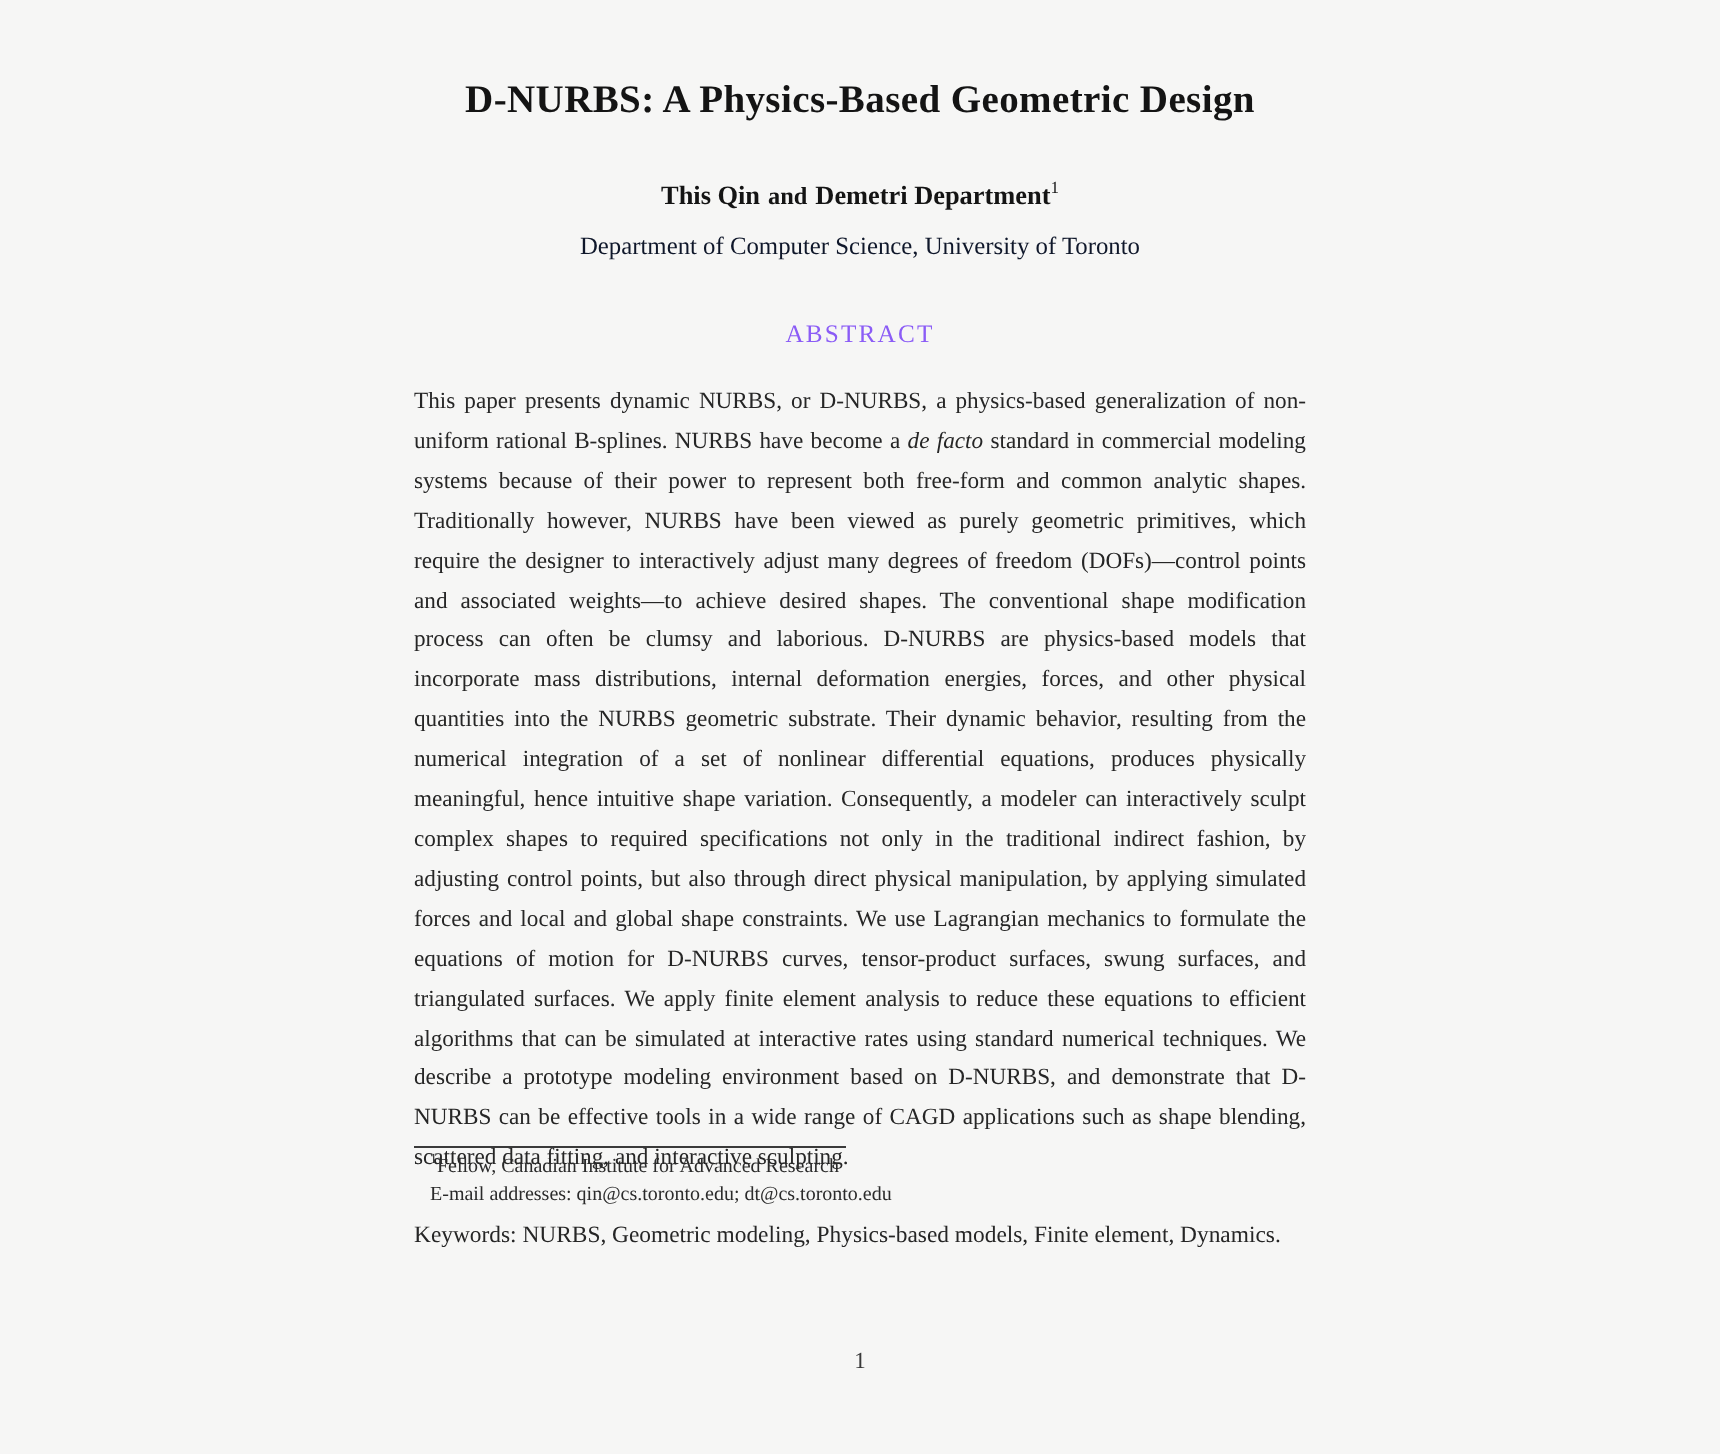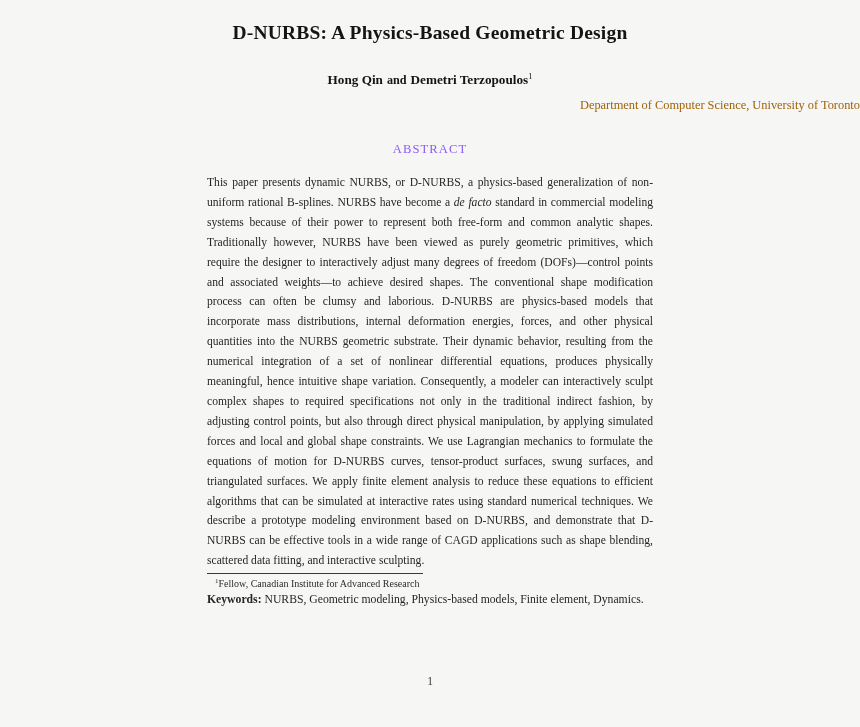--- a/index.html
+++ b/index.html
@@ -18,21 +18,21 @@
     position: relative;
     width: 860px;
     height: 727px;
     box-sizing: border-box;
     overflow: hidden;
   }
 
   
   .title-block {
     margin: 0;
-    padding-top: 16px;
+    padding-top: 34px;
   }
   .title-line {
     text-align: center;
     font-weight: bold;
     font-size: 19.5px;
     letter-spacing: 0.2px;
     line-height: 34px;
     color: #141414;
   }
 
@@ -50,24 +50,24 @@
     font-size: 12.2px;
     padding: 0 4px;
   }
   .sup {
     font-size: 8.5px;
     vertical-align: super;
     font-weight: normal;
     line-height: 0;
   }
   .affil {
-    text-align: right;
+    text-align: center;
     font-size: 12.4px;
     line-height: 21px;
-    color: #a16207;
+    color: #0f172a;
   }
   .affil.first { margin-top: 5px; }
 
   
   .abstract-heading {
     text-align: center;
     font-size: 12.6px;
     letter-spacing: 1.1px;
     margin-top: 26px;
     color: #8b5cf6;
@@ -85,21 +85,21 @@
   .abstract-body p { margin: 0; }
   .abstract-body i { }
 
   .keywords {
     width: 446px;
     margin: 19px auto 0 auto;
     font-size: 11.7px;
     line-height: 19px;
     color: #262626;
   }
-  .keywords .kw-label { font-weight: bold; }
+  .keywords .kw-label { font-weight: normal; }
 
   
   .footnote {
     position: absolute;
     left: 190px;
     top: 573px;
     width: 330px;
     margin-left: 17px;
   }
   .footnote-rule {
@@ -135,36 +135,37 @@
 </head>
 <body>
 
 <div class="page">
 
   <div class="title-block">
     <div class="title-line">D-NURBS: A Physics-Based Geometric Design</div>
   </div>
 
   <div class="authors">
-    <span>Hong Qin</span><span class="conj">and</span><span>Demetri Terzopoulos</span><span class="sup">1</span>
+    <span>This Qin</span><span class="conj">and</span><span>Demetri Department</span><span class="sup">1</span>
   </div>
 
   <div class="affil first">Department of Computer Science, University of Toronto</div>
 
   <div class="abstract-heading">ABSTRACT</div>
 
   <div class="abstract-body">
     <p><span>This paper presents dynamic NURBS, or D-NURBS, a physics-based generalization of non-uniform rational B-splines. NURBS have become a </span><i>de facto</i><span> standard in commercial modeling systems because of their power to represent both free-form and common analytic shapes. Traditionally however, NURBS have been viewed as purely geometric primitives, which require the designer to interactively adjust many degrees of freedom (DOFs)—control points and associated weights—to achieve desired shapes. The conventional shape modification process can often be clumsy and laborious. D-NURBS are physics-based models that incorporate mass distributions, internal deformation energies, forces, and other physical quantities into the NURBS geometric substrate. Their dynamic behavior, resulting from the numerical integration of a set of nonlinear differential equations, produces physically meaningful, hence intuitive shape variation. Consequently, a modeler can interactively sculpt complex shapes to required specifications not only in the traditional indirect fashion, by adjusting control points, but also through direct physical manipulation, by applying simulated forces and local and global shape constraints. We use Lagrangian mechanics to formulate the equations of motion for D-NURBS curves, tensor-product surfaces, swung surfaces, and triangulated surfaces. We apply finite element analysis to reduce these equations to efficient algorithms that can be simulated at interactive rates using standard numerical techniques. We describe a prototype modeling environment based on D-NURBS, and demonstrate that D-NURBS can be effective tools in a wide range of CAGD applications such as shape blending, scattered data fitting, and interactive sculpting.</span></p>
   </div>
 
   <div class="keywords">
     <span class="kw-label">Keywords:</span>
     <span>NURBS, Geometric modeling, Physics-based models, Finite element, Dynamics.</span>
   </div>
 
   <div class="footnote">
     <div class="footnote-rule"></div>
     <div class="footnote-line"><span class="fn-sup">1</span><span>Fellow, Canadian Institute for Advanced Research</span></div>
+    <div class="footnote-line">E-mail addresses: qin@cs.toronto.edu; dt@cs.toronto.edu</div>
   </div>
 
   <div class="page-number">1</div>
 
 </div>
 
 </body></html>

